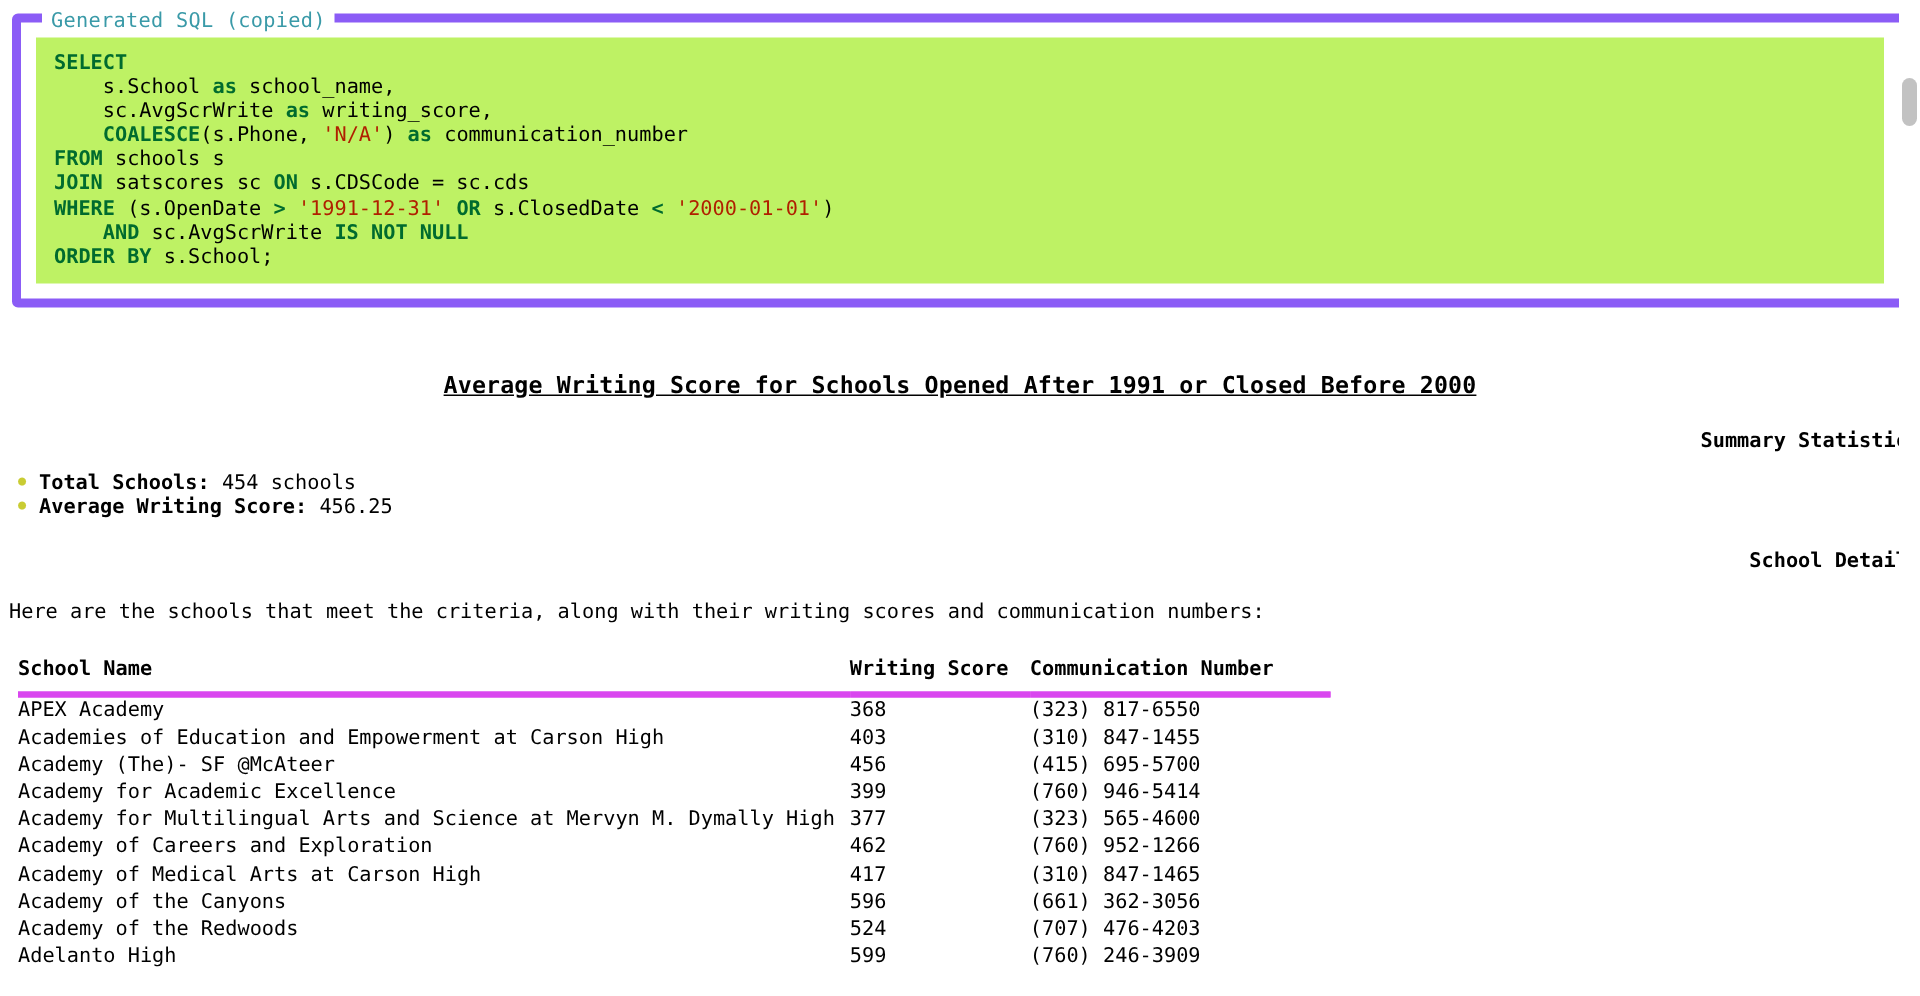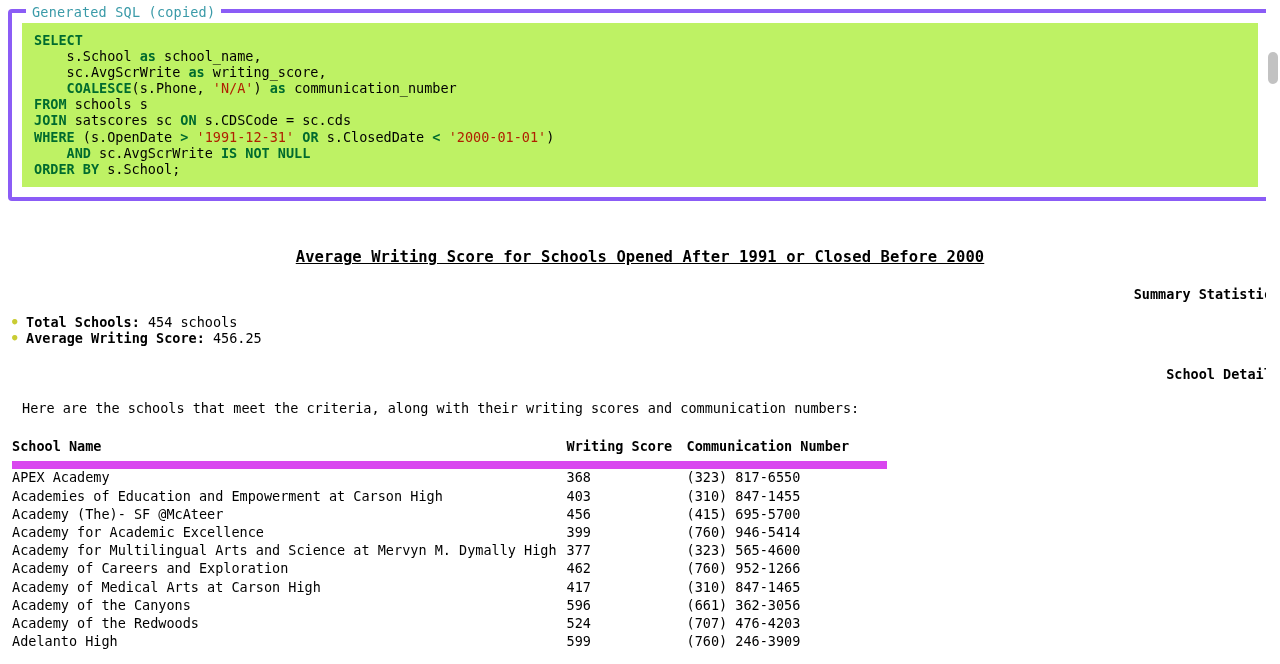--- a/index.html
+++ b/index.html
@@ -20,21 +20,21 @@
     height: 664px;
     padding: 0;
   }
 
   
   .sql-panel {
     position: absolute;
     left: 8px;
     top: 9px;
     width: 1264px;
-    border: 4px solid #8b5cf6;
+    border: 6px solid #8b5cf6;
     border-radius: 4px;
     padding: 10px 10px 10px 10px;
     background: #ffffff;
   }
   .sql-legend {
     position: absolute;
     top: -9px;
     left: 14px;
     background: #ffffff;
     padding: 0 6px;
@@ -98,37 +98,37 @@
     content: "\25CF";
     color: #c9cc33;
     position: absolute;
     left: -14px;
     top: -1px;
     font-size: 9px;
   }
   .stat-label { font-weight: bold; }
   .intro {
     margin: 0;
-    padding: 18px 0 0 22px;
+    padding: 18px 0 0 6px;
     font-size: 13.5px;
     line-height: 16px;
   }
 
   
   table.schools {
     margin: 22px 0 0 12px;
     border-collapse: collapse;
     font-size: 13.5px;
     font-family: "DejaVu Sans Mono", "Liberation Mono", monospace;
   }
   table.schools th {
     text-align: left;
     font-weight: bold;
     padding: 0 0 7px 0;
-    border-bottom: 8px solid #d946ef;
+    border-bottom: 4px solid #d946ef;
     white-space: nowrap;
   }
   table.schools td {
     padding: 1px 0 1px 0;
     line-height: 16.2px;
     white-space: nowrap;
   }
   table.schools th.col-name, table.schools td.col-name { width: 540px; padding-right: 10px; }
   table.schools th.col-score, table.schools td.col-score { width: 120px; padding-right: 10px; }
   table.schools th.col-comm, table.schools td.col-comm { width: 200px; }

